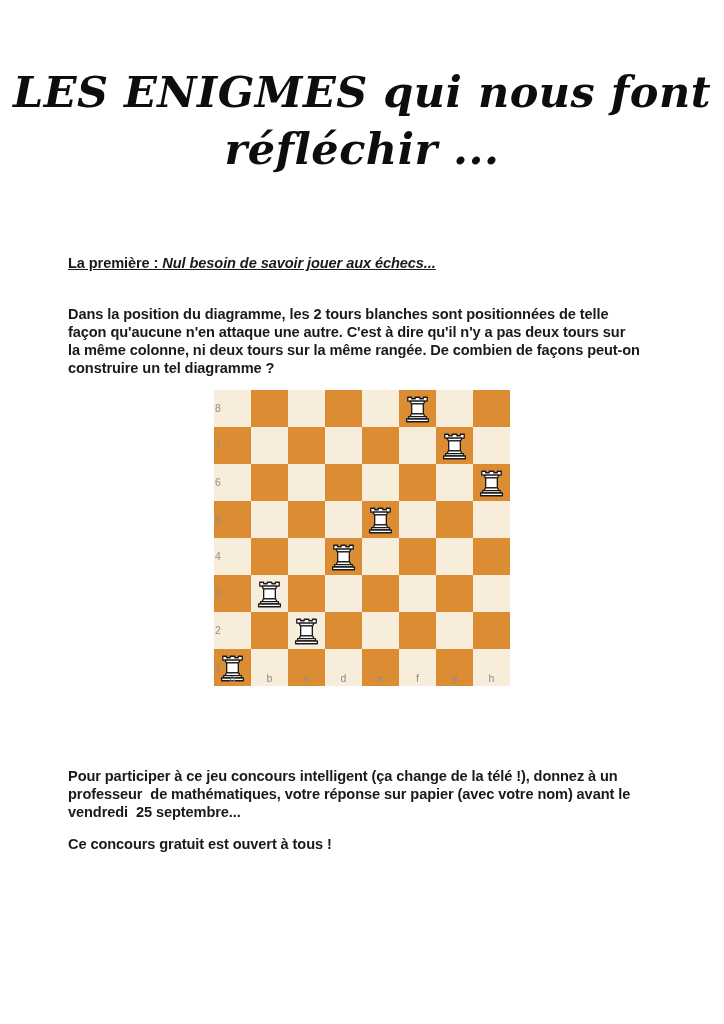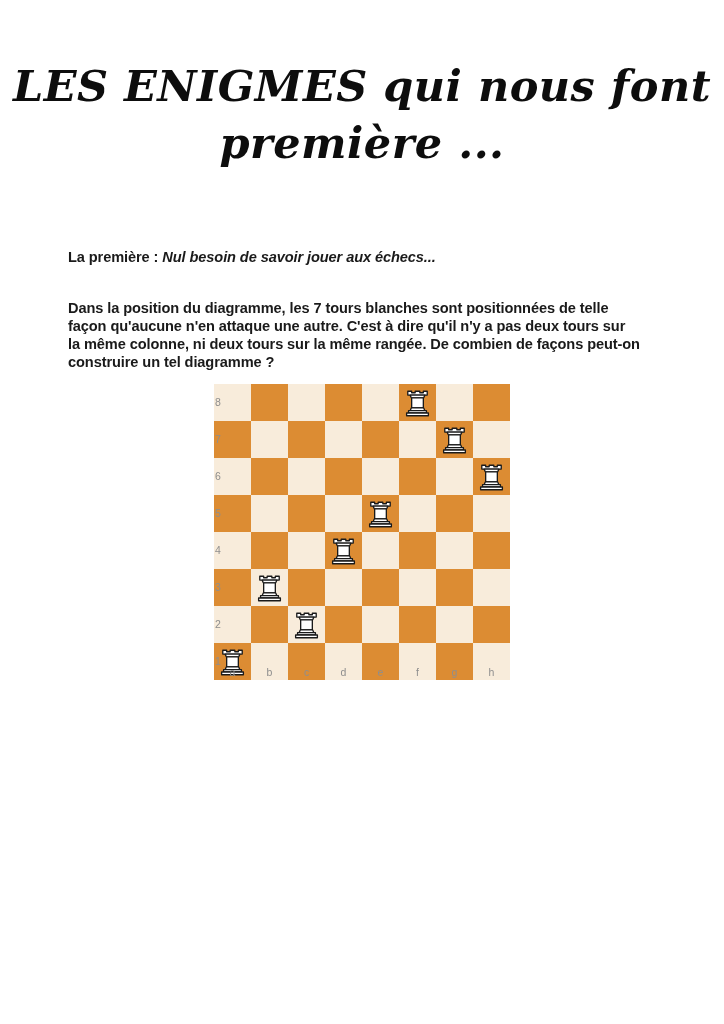--- a/index.html
+++ b/index.html
@@ -3,40 +3,41 @@
 <meta charset="utf-8">
 <style>
   html,body{margin:0;padding:0;}
   .page{
     position:relative;
     width:724px;height:857px;
     background:#ffffff;
     font-family:"Liberation Sans",sans-serif;
     color:#1a1a1a;
     overflow:hidden;
+    margin-top:6px;
   }
   
   .title-block{
     position:absolute;top:58px;left:0;width:724px;
     text-align:center;
     font-family:"DejaVu Serif",serif;
     font-style:italic;font-weight:bold;
     font-size:43px;line-height:57px;
     color:#0d0d0d;
     letter-spacing:0.5px;
   }
   
   .para{
     position:absolute;left:68px;
     font-size:14.6px;font-weight:bold;line-height:18px;
     letter-spacing:-0.1px;
     white-space:pre-wrap;
     width:650px;
   }
-  .p-intro{top:248px;}
+  .p-intro{top:248px;text-decoration:underline;}
   .p-intro .emph{font-style:italic;}
   .p-problem{top:299px;}
   .p-participate{top:761px;}
   .p-open{top:829px;}
   
   .board{
     position:absolute;left:214px;top:384px;
     width:296px;height:296px;
   }
   .square{
@@ -76,26 +77,26 @@
     cursor:pointer;
   }
 </style>
 </head>
 <body>
 
 <div class="page">
 
   <div class="title-block">
     <div>LES ENIGMES qui nous font</div>
-    <div>première ...</div>
+    <div>réfléchir ...</div>
   </div>
 
   <div class="para p-intro"><span>La première : </span><span class="emph">Nul besoin de savoir jouer aux échecs...</span></div>
 
-  <div class="para p-problem">Dans la position du diagramme, les 7 tours blanches sont positionnées de telle
+  <div class="para p-problem">Dans la position du diagramme, les 2 tours blanches sont positionnées de telle
 façon qu'aucune n'en attaque une autre. C'est à dire qu'il n'y a pas deux tours sur
 la même colonne, ni deux tours sur la même rangée. De combien de façons peut-on
 construire un tel diagramme ?</div>
 
   <div class="board">
       <div class="square light" style="left: 0px; top: 0px;"></div>
       <div class="square dark" style="left: 37px; top: 0px;"></div>
       <div class="square light" style="left: 74px; top: 0px;"></div>
       <div class="square dark" style="left: 111px; top: 0px;"></div>
       <div class="square light" style="left: 148px; top: 0px;"></div>
@@ -257,17 +258,21 @@
       <span class="file-label" style="left: 0px;">a</span>
       <span class="file-label" style="left: 37px;">b</span>
       <span class="file-label" style="left: 74px;">c</span>
       <span class="file-label" style="left: 111px;">d</span>
       <span class="file-label" style="left: 148px;">e</span>
       <span class="file-label" style="left: 185px;">f</span>
       <span class="file-label" style="left: 222px;">g</span>
       <span class="file-label" style="left: 259px;">h</span>
     </div>
 
-
+  <div class="para p-participate">Pour participer à ce jeu concours intelligent (ça change de la télé !), donnez à un
+professeur  de mathématiques, votre réponse sur papier (avec votre nom) avant le
+vendredi  25 septembre...</div>
+
+  <div class="para p-open">Ce concours gratuit est ouvert à tous !</div>
 
 
 
 </div>
 
 </body></html>

